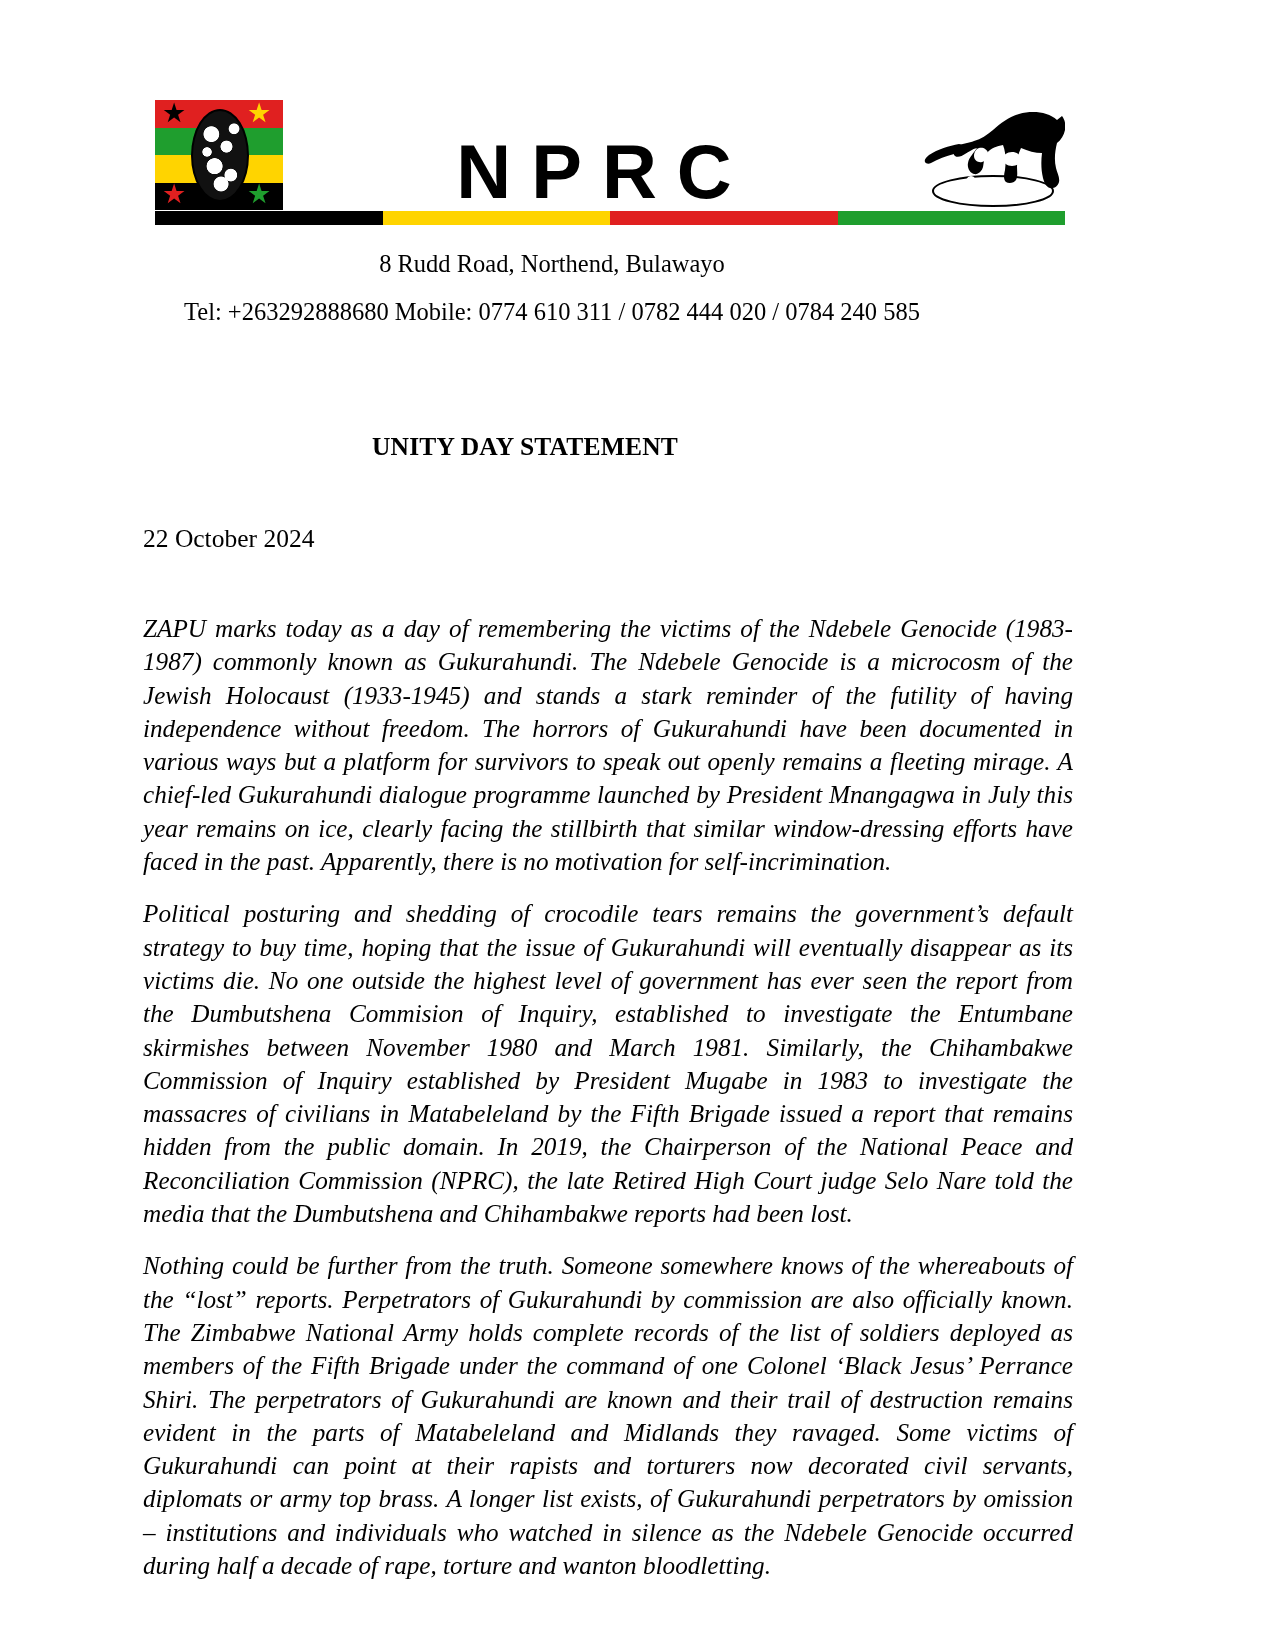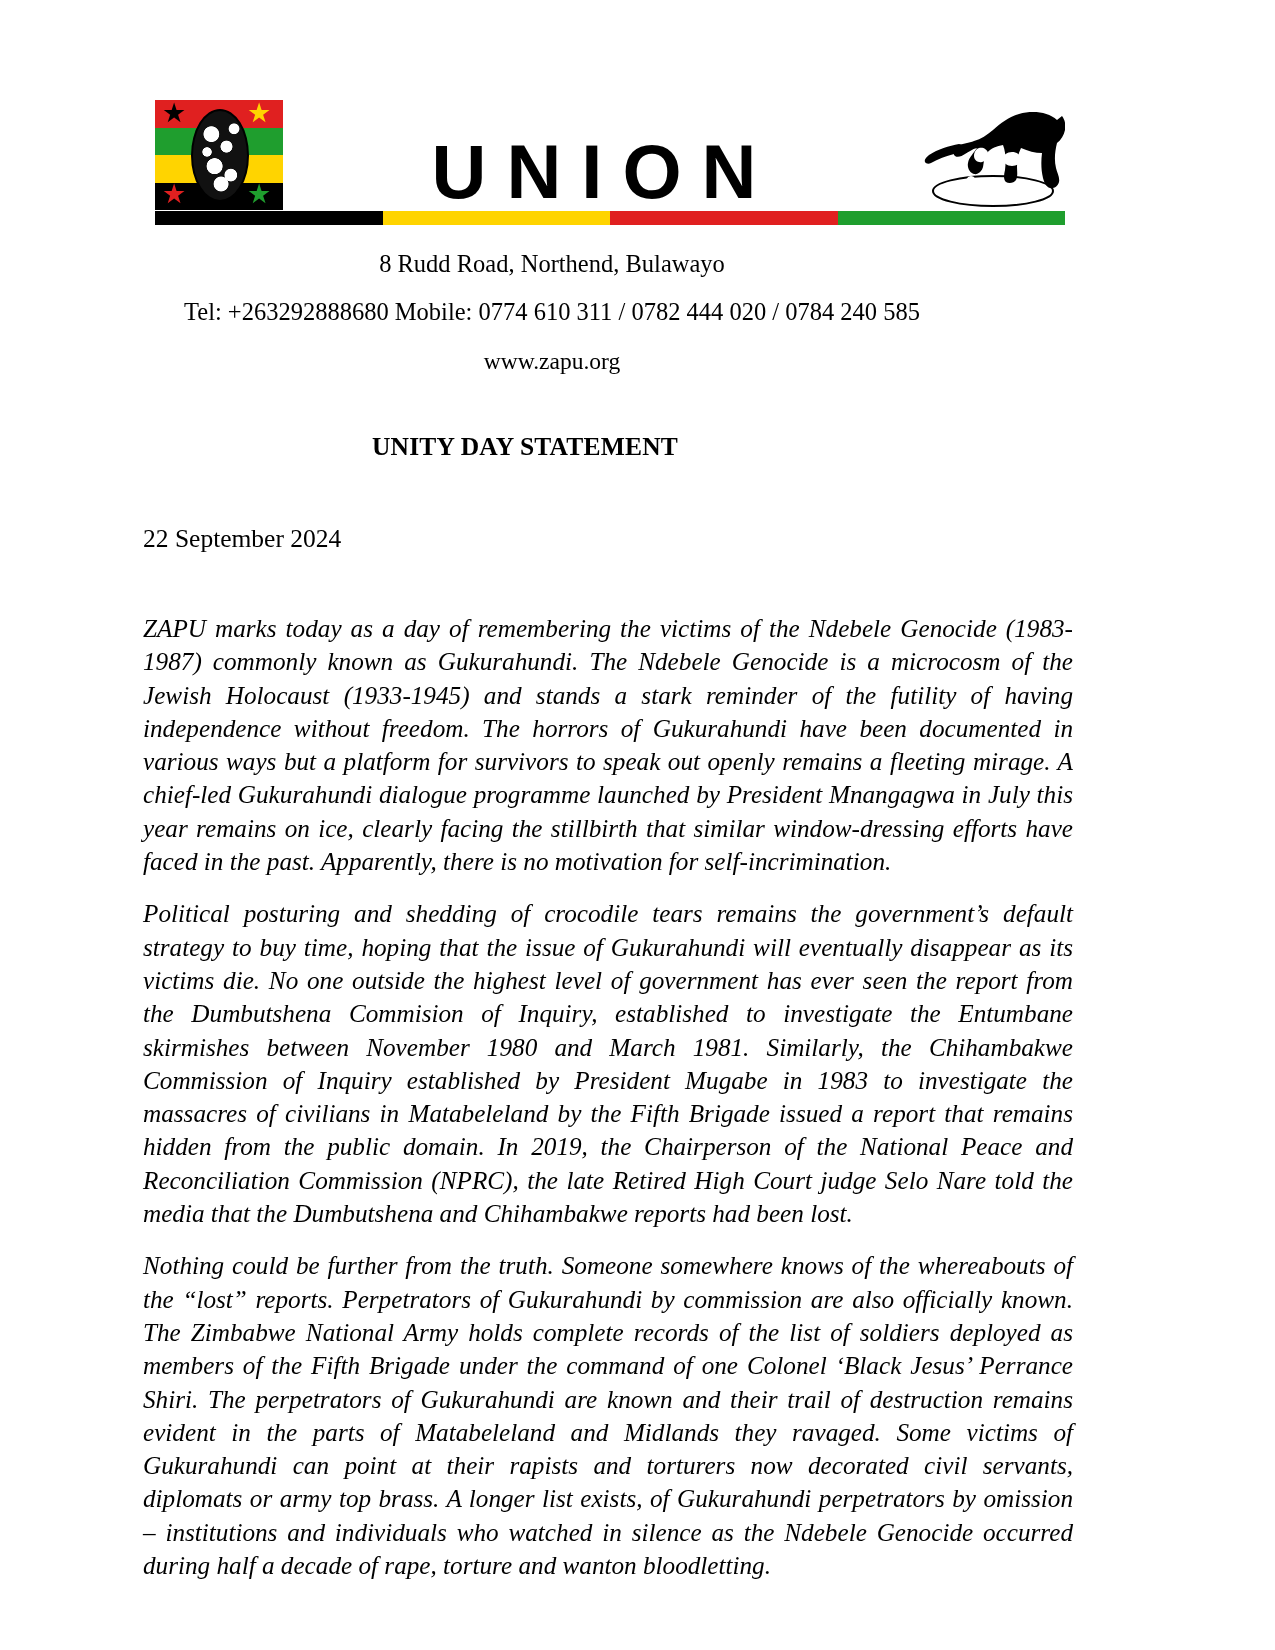--- a/index.html
+++ b/index.html
@@ -210,21 +210,21 @@
         <div class="stripe stripe-yellow"></div>
         <div class="stripe stripe-black"></div>
         <div class="star-glyph star-tl">★</div>
         <div class="star-glyph star-tr">★</div>
         <div class="star-glyph star-bl">★</div>
         <div class="star-glyph star-br">★</div>
         <div class="globe"></div>
       </div>
 
       <div class="wordmark">
-        <div class="wordmark-main">UNION</div>
+        <div class="wordmark-main">NPRC</div>
       </div>
 
       <div class="bull">
         <svg width="160" height="112" viewBox="0 0 160 112" aria-hidden="true">
           <ellipse cx="88" cy="93" rx="60" ry="15" fill="none" stroke="#000" stroke-width="2"></ellipse>
           <path fill="#000" d="M152 22c-9-8-24-10-38-6-10 3-18 9-26 16-6 5-12 9-19 11-5 2-11 2-16 5-4 3-6 7-3 10 3 2 7 0 10-2 4-2 7-5 12-6-3 5-8 9-9 15-1 5 2 10 6 11 4 1 8-3 9-7 1-5 1-10 4-14 4-5 10-7 16-8 3 8 3 17 2 25-1 4-2 9 1 12 3 2 8 1 10-2 2-4 1-9 1-13 0-7 1-13 4-19 7 3 14 5 21 5-1 8-1 17 1 25 1 4 3 9 7 10 4 1 8-2 9-6 1-5-2-9-3-14-2-8-1-17 1-25 4-3 7-8 8-13 1-5 0-10-3-14z"></path>
           <path fill="#000" d="M54 46c-10 2-21 5-30 11-2 2-5 4-4 7 1 2 4 2 6 1 7-4 15-7 23-9 3-1 7-1 9-4 2-3-1-6-4-6z"></path>
           <path fill="#fff" d="M74 50c4-1 8 1 9 5 1 4-2 8-6 9-4 1-8-2-8-6 0-4 2-7 5-8z"></path>
           <path fill="#fff" d="M107 54c5 0 9 3 9 7s-4 7-9 7-9-3-9-7 4-7 9-7z"></path>
           <path fill="#fff" d="M66 78c3 0 5 3 5 6s-2 6-5 6-5-3-5-6 2-6 5-6z"></path>
@@ -238,26 +238,25 @@
   <div class="colorbar">
     <div class="cb-seg cb-black"></div>
     <div class="cb-seg cb-yellow"></div>
     <div class="cb-seg cb-red"></div>
     <div class="cb-seg cb-green"></div>
   </div>
 
   <div class="contact">
     <div class="contact-line">8 Rudd Road, Northend, Bulawayo</div>
     <div class="contact-line">Tel: +263292888680 Mobile: 0774 610 311 / 0782 444 020 / 0784 240 585</div>
-    <div class="contact-line contact-web">www.zapu.org</div>
   </div>
 
   <div class="doc-title">UNITY DAY STATEMENT</div>
 
-  <div class="doc-date">22 September 2024</div>
+  <div class="doc-date">22 October 2024</div>
 
   <div class="body-copy">
     <p class="para">ZAPU marks today as a day of remembering the victims of the Ndebele Genocide (1983-1987) commonly known as Gukurahundi. The Ndebele Genocide is a microcosm of the Jewish Holocaust (1933-1945) and stands a stark reminder of the futility of having independence without freedom. The horrors of Gukurahundi have been documented in various ways but a platform for survivors to speak out openly remains a fleeting mirage. A chief-led Gukurahundi dialogue programme launched by President Mnangagwa in July this year remains on ice, clearly facing the stillbirth that similar window-dressing efforts have faced in the past. Apparently, there is no motivation for self-incrimination.</p>
     <p class="para">Political posturing and shedding of crocodile tears remains the government’s default strategy to buy time, hoping that the issue of Gukurahundi will eventually disappear as its victims die. No one outside the highest level of government has ever seen the report from the Dumbutshena Commision of Inquiry, established to investigate the Entumbane skirmishes between November 1980 and March 1981. Similarly, the Chihambakwe Commission of Inquiry established by President Mugabe in 1983 to investigate the massacres of civilians in Matabeleland by the Fifth Brigade issued a report that remains hidden from the public domain. In 2019, the Chairperson of the National Peace and Reconciliation Commission (NPRC), the late Retired High Court judge Selo Nare told the media that the Dumbutshena and Chihambakwe reports had been lost.</p>
     <p class="para">Nothing could be further from the truth. Someone somewhere knows of the whereabouts of the “lost” reports. Perpetrators of Gukurahundi by commission are also officially known. The Zimbabwe National Army holds complete records of the list of soldiers deployed as members of the Fifth Brigade under the command of one Colonel ‘Black Jesus’ Perrance Shiri. The perpetrators of Gukurahundi are known and their trail of destruction remains evident in the parts of Matabeleland and Midlands they ravaged. Some victims of Gukurahundi can point at their rapists and torturers now decorated civil servants, diplomats or army top brass. A longer list exists, of Gukurahundi perpetrators by omission – institutions and individuals who watched in silence as the Ndebele Genocide occurred during half a decade of rape, torture and wanton bloodletting.</p>
   </div>
 
 </div>
 
 </body></html>

